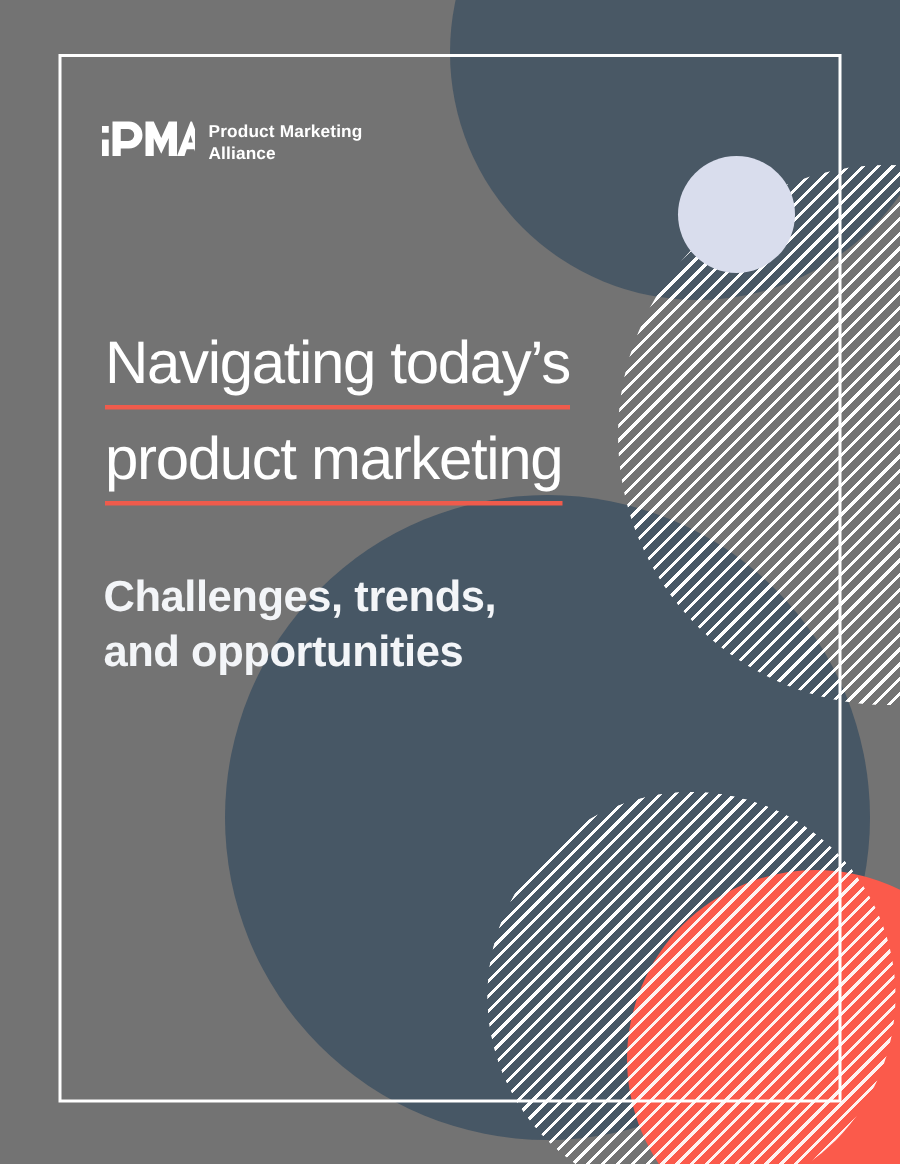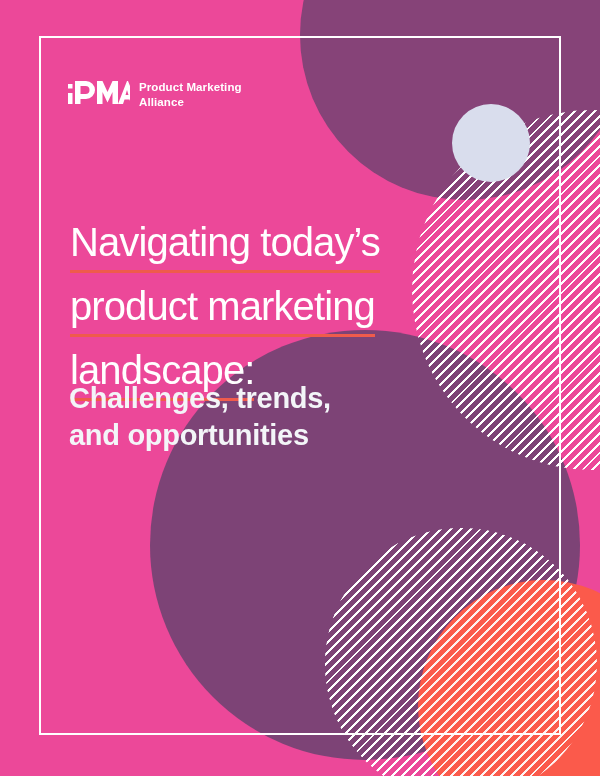--- a/index.html
+++ b/index.html
@@ -8,21 +8,21 @@
     background: #13293c;
   }
   body {
     font-family: "Liberation Sans", sans-serif;
   }
 
   #cover {
     position: relative;
     width: 600px;
     height: 776px;
-    background: #ec4899;
+    background: #737373;
     overflow: hidden;
   }
 
   
   .deco-layer {
     position: absolute;
     inset: 0;
     overflow: hidden;
     pointer-events: none;
   }
@@ -222,20 +222,19 @@
           <path d="M100 52 l18 -46 h2 l18 46 h-12 l-3 -9 h-10 l-3 9 z M115 34 h6 l-3 -10 z" fill="#ffffff"></path>
         </svg>
       </span>
       <span class="logo-words">Product Marketing
 Alliance</span>
     </div>
 
     <div class="title-block">
       <div class="title-line">Navigating today’s</div>
       <div class="title-line">product marketing</div>
-      <div class="title-line">landscape:</div>
     </div>
 
     <div class="subtitle">Challenges, trends,
 and opportunities</div>
 
   </div>
 </div>
 
 </body></html>

